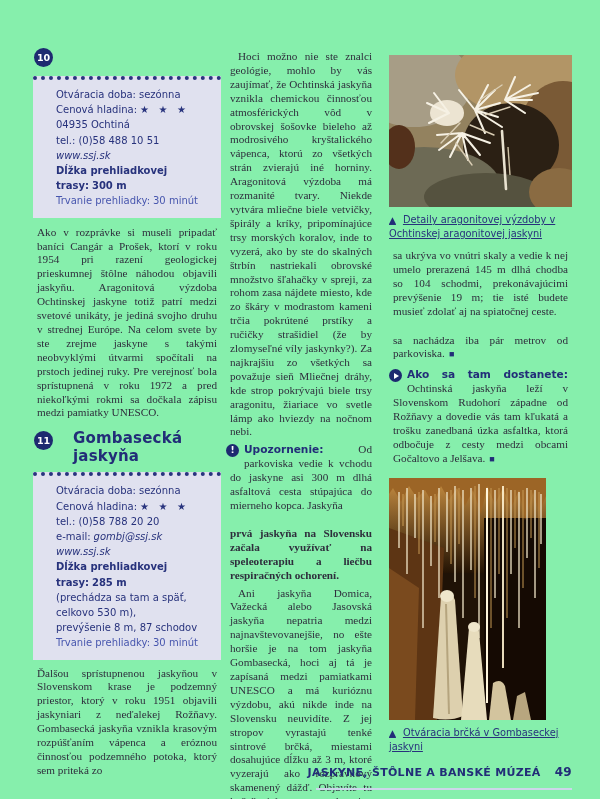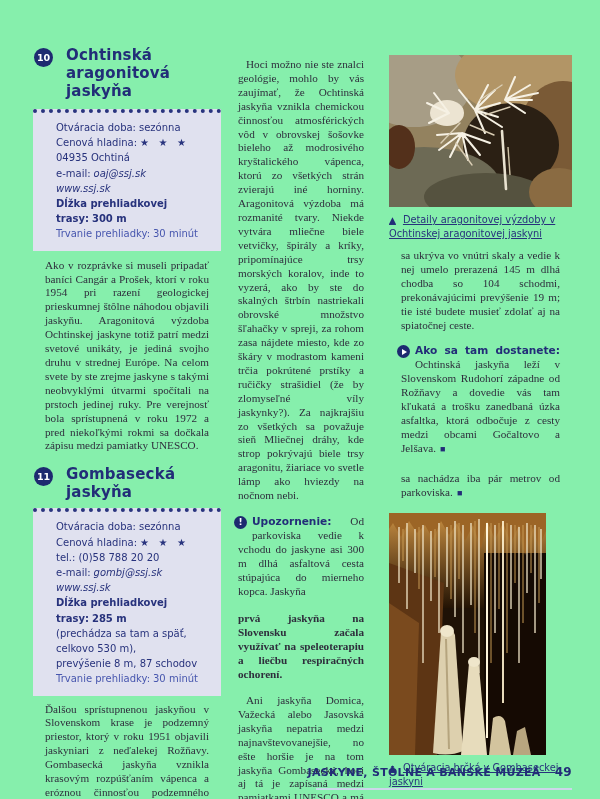--- a/index.html
+++ b/index.html
@@ -3,21 +3,21 @@
 <meta charset="utf-8">
 <style>
   html,body{margin:0;padding:0;background:#888;}
   .page{position:relative;width:600px;height:799px;background:#86efac;overflow:hidden;
         font-family:"Liberation Serif","DejaVu Serif",serif;}
   .col{position:absolute;top:0;}
   .col-left{left:33px;top:46px;width:188px;}
   .col-mid{left:226px;top:46px;width:150px;}
   .col-right{left:389px;top:0;width:183px;}
 
-  .body{font-size:11.2px;line-height:13.9px;text-align:justify;color:#2e2e3c;margin:12px;}
+  .body{font-size:11.2px;line-height:13.9px;text-align:justify;color:#2e2e3c;margin:4px;}
   .indent{text-indent:8px;}
 
   .heading{display:flex;align-items:flex-start;margin:0 0 0 0;}
   .badge{flex:0 0 auto;width:19px;height:19px;border-radius:50%;background:#1d2a70;color:#fff;
          font:bold 9.5px/19px "DejaVu Sans",sans-serif;text-align:center;margin:2px 13px 0 1px;}
   .title{margin:0;font:bold 15px/18px "DejaVu Sans",sans-serif;color:#222d78;letter-spacing:.2px;}
 
   .infobox{background:#e0e1ef;border-top:4px dotted #29347e;margin-top:9px;padding:7px 8px 9px 23px;
            font:10px/15.2px "DejaVu Sans",sans-serif;color:#27327c;}
   .infobox .row{margin:0;}
@@ -57,36 +57,35 @@
 </style>
 </head>
 <body>
 
 <div class="page">
 
   <section class="col col-left">
 
     <div class="heading">
       <span class="badge">10</span>
-      <h2 class="title"><span>Ochtinská</span><br><span>aragonitová jaskyňa</span></h2>
     </div>
 
     <div class="infobox">
       <div class="row"><span class="lbl">Otváracia doba:</span><span>sezónna</span></div>
       <div class="row"><span class="lbl">Cenová hladina:</span><span class="stars">★ ★ ★</span></div>
       <div class="row"><span>04935 Ochtiná</span></div>
-      <div class="row"><span class="lbl">e-mail:</span><span class="it">oaj@ssj.sk</span></div>
+      <div class="row"><span class="lbl">tel.:</span><span>(0)58 488 10 51</span></div>
       <div class="row"><span class="it">www.ssj.sk</span></div>
       <div class="row"><span class="lbl b">Dĺžka prehliadkovej trasy:</span><span class="b">300 m</span></div>
       <div class="row light"><span class="lbl">Trvanie prehliadky:</span><span>30 minút</span></div>
     </div>
 
     <p class="body para-gap">Ako v rozprávke si museli pripadať baníci Cangár a Prošek, ktorí v roku 1954 pri razení geologickej prieskumnej štôlne náhodou objavili jaskyňu. Aragonitová výzdoba Ochtinskej jaskyne totiž patrí medzi svetové unikáty, je jediná svojho druhu v strednej Európe. Na celom svete by ste zrejme jaskyne s takými neobvyklými útvarmi spočítali na prstoch jedinej ruky. Pre verejnosť bola sprístupnená v roku 1972 a pred niekoľkými rokmi sa dočkala zápisu medzi pamiatky UNESCO.</p>
 
-    <div class="heading" style="margin-top:9px;">
+    <div class="heading" style="margin-top:9px;gap:7px;">
       <span class="badge">11</span>
       <h2 class="title">Gombasecká jaskyňa</h2>
     </div>
 
     <div class="infobox" style="margin-top:7px;">
       <div class="row"><span class="lbl">Otváracia doba:</span><span>sezónna</span></div>
       <div class="row"><span class="lbl">Cenová hladina:</span><span class="stars">★ ★ ★</span></div>
       <div class="row"><span class="lbl">tel.:</span><span>(0)58 788 20 20</span></div>
       <div class="row"><span class="lbl">e-mail:</span><span class="it">gombj@ssj.sk</span></div>
       <div class="row"><span class="it">www.ssj.sk</span></div>
@@ -133,27 +132,27 @@
           <path d="M96,60 L121,52 M81,70 L105,80 M91,45 L113,30 M67,88 L83,110 M71,68 L52,88"></path>
         </g>
         <path d="M113,76 L117,134" stroke="#e9e2d0" stroke-width="2.6" stroke-linecap="round" fill="none"></path>
         <path d="M119,92 L121,120" stroke="#cfc2a6" stroke-width="1.4" fill="none"></path>
       </svg>
     </figure>
     <p class="caption"><span class="cap-tri">▲</span><span>Detaily aragonitovej výzdoby v Ochtinskej aragonitovej jaskyni</span></p>
 
     <p class="body rc-para1">sa ukrýva vo vnútri skaly a vedie k nej umelo prerazená 145 m dlhá chodba so 104 schodmi, prekonávajúcimi prevýšenie 19 m; tie isté budete musieť zdolať aj na spiatočnej ceste.</p>
 
+    <p class="body rc-para2"><span>sa nachádza iba pár metrov od parkoviska.</span><span class="endmark">■</span></p>
+
     <p class="body rc-howto">
       <span class="dir-icon">
           <i></i>
         </span><span class="lead">Ako sa tam dostanete:</span> <span>Ochtinská jaskyňa leží v Slovenskom Rudohorí západne od Rožňavy a dovedie vás tam kľukatá a trošku zanedbaná úzka asfaltka, ktorá odbočuje z cesty medzi obcami Gočaltovo a Jelšava.</span><span class="endmark">■</span>
     </p>
-
-    <p class="body rc-para2"><span>sa nachádza iba pár metrov od parkoviska.</span><span class="endmark">■</span></p>
 
     <figure class="photo photo2">
       <svg width="157" height="242" viewBox="0 0 157 242">
         <defs>
           <linearGradient id="pg2" x1="0" y1="0" x2="0" y2="1">
             <stop offset="0" stop-color="#c98f42"></stop>
               <stop offset="1" stop-color="#231304"></stop>
           </linearGradient>
         </defs>
         <rect width="157" height="242" fill="#1f1206"></rect>

